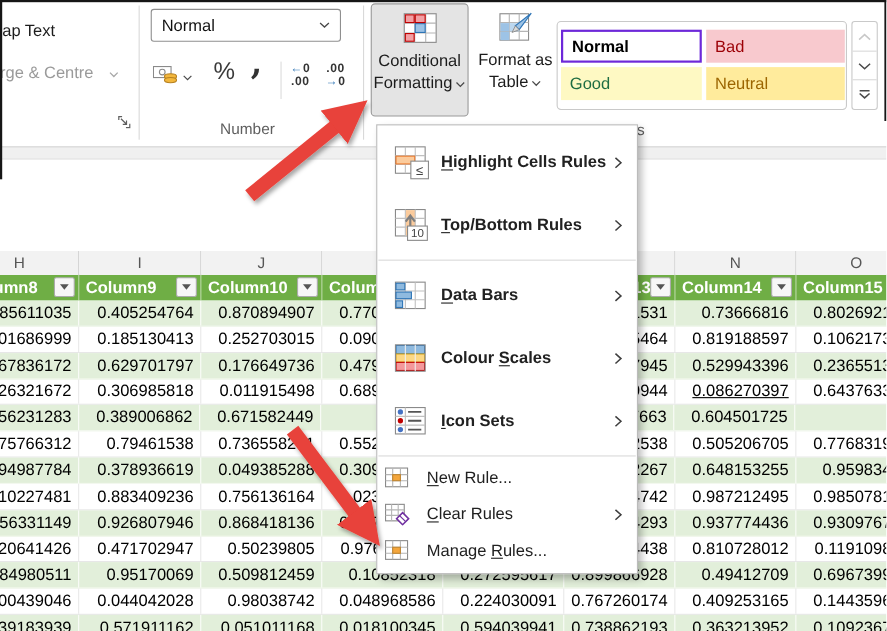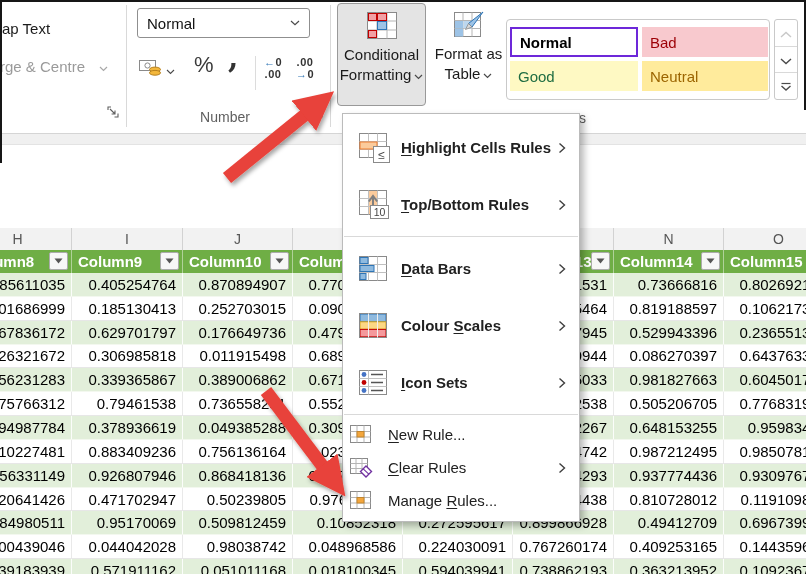--- a/index.html
+++ b/index.html
@@ -296,26 +296,25 @@
             <div class="td" style="width: 110px;">0.529943396</div>
             <div class="td" style="width: 110px;">0.236551364</div>
           </div>
           <div class="tr plain">
             <div class="td" style="width: 108px;">0.426321672</div>
             <div class="td" style="width: 111px;">0.306985818</div>
             <div class="td" style="width: 110px;">0.011915498</div>
             <div class="td" style="width: 110px;">0.689785412</div>
             <div class="td" style="width: 110px;"></div>
             <div class="td" style="width: 101px;">0.148629944</div>
-            <div class="td" style="width: 110px;">0.086270397</div>
+            <div class="td" style="width: 110px; text-decoration: underline;">0.086270397</div>
             <div class="td" style="width: 110px;">0.643763312</div>
           </div>
           <div class="tr band">
             <div class="td" style="width: 108px;">0.156231283</div>
-            <div class="td" style="width: 111px;">0.339365867</div>
             <div class="td" style="width: 110px;">0.389006862</div>
             <div class="td" style="width: 110px;">0.671582449</div>
             <div class="td" style="width: 110px;"></div>
             <div class="td" style="width: 101px;">0.376815033</div>
             <div class="td" style="width: 110px;">0.981827663</div>
             <div class="td" style="width: 110px;">0.604501725</div>
           </div>
           <div class="tr plain">
             <div class="td" style="width: 108px;">0.475766312</div>
             <div class="td" style="width: 111px;">0.79461538</div>

